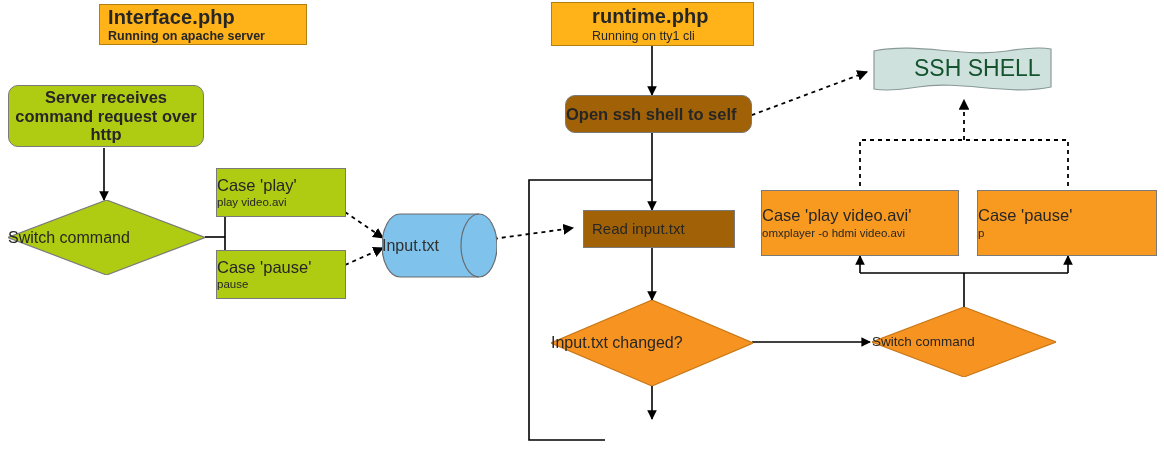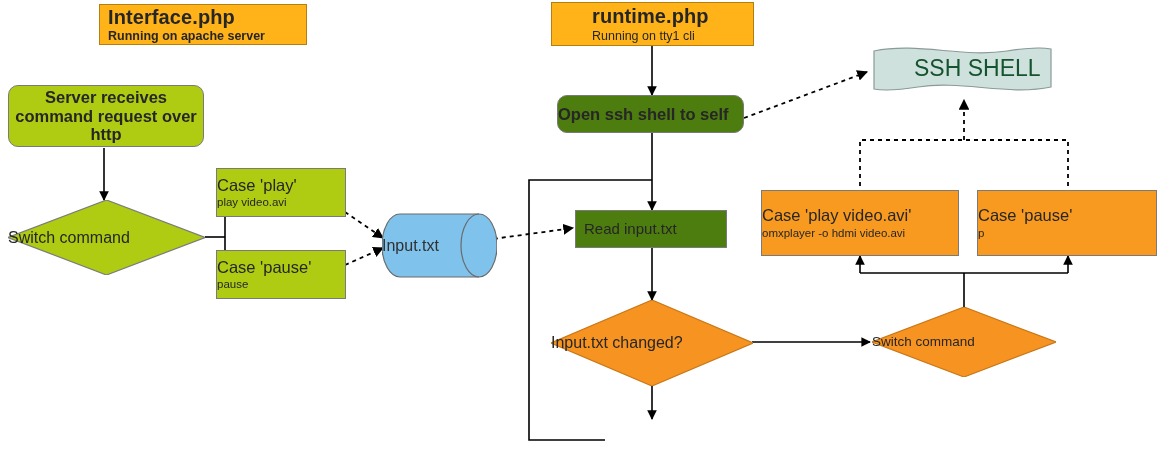--- a/index.html
+++ b/index.html
@@ -53,21 +53,21 @@
   }
   .banner.plain .t2 { font-weight: normal; font-size: 12.5px; }
 
   
   .rounded {
     border-radius: 10px;
     border: 1px solid #7a7a7a;
     font-weight: bold;
   }
   .green  { background: #AFCC13; }
-  .orange { background: #4d7c0f; }
+  .orange { background: #a16207; margin-left: 8px; }
   .orange-flat { background: #F89A1F; }
 
   .rect {
     border: 1px solid #7a7a7a;
   }
 
   .lbl-main { font-size: 16.5px; }
   .lbl-main-sm { font-size: 15px; }
   .lbl-sub { font-size: 11.5px; margin-top: 2px; }
 

